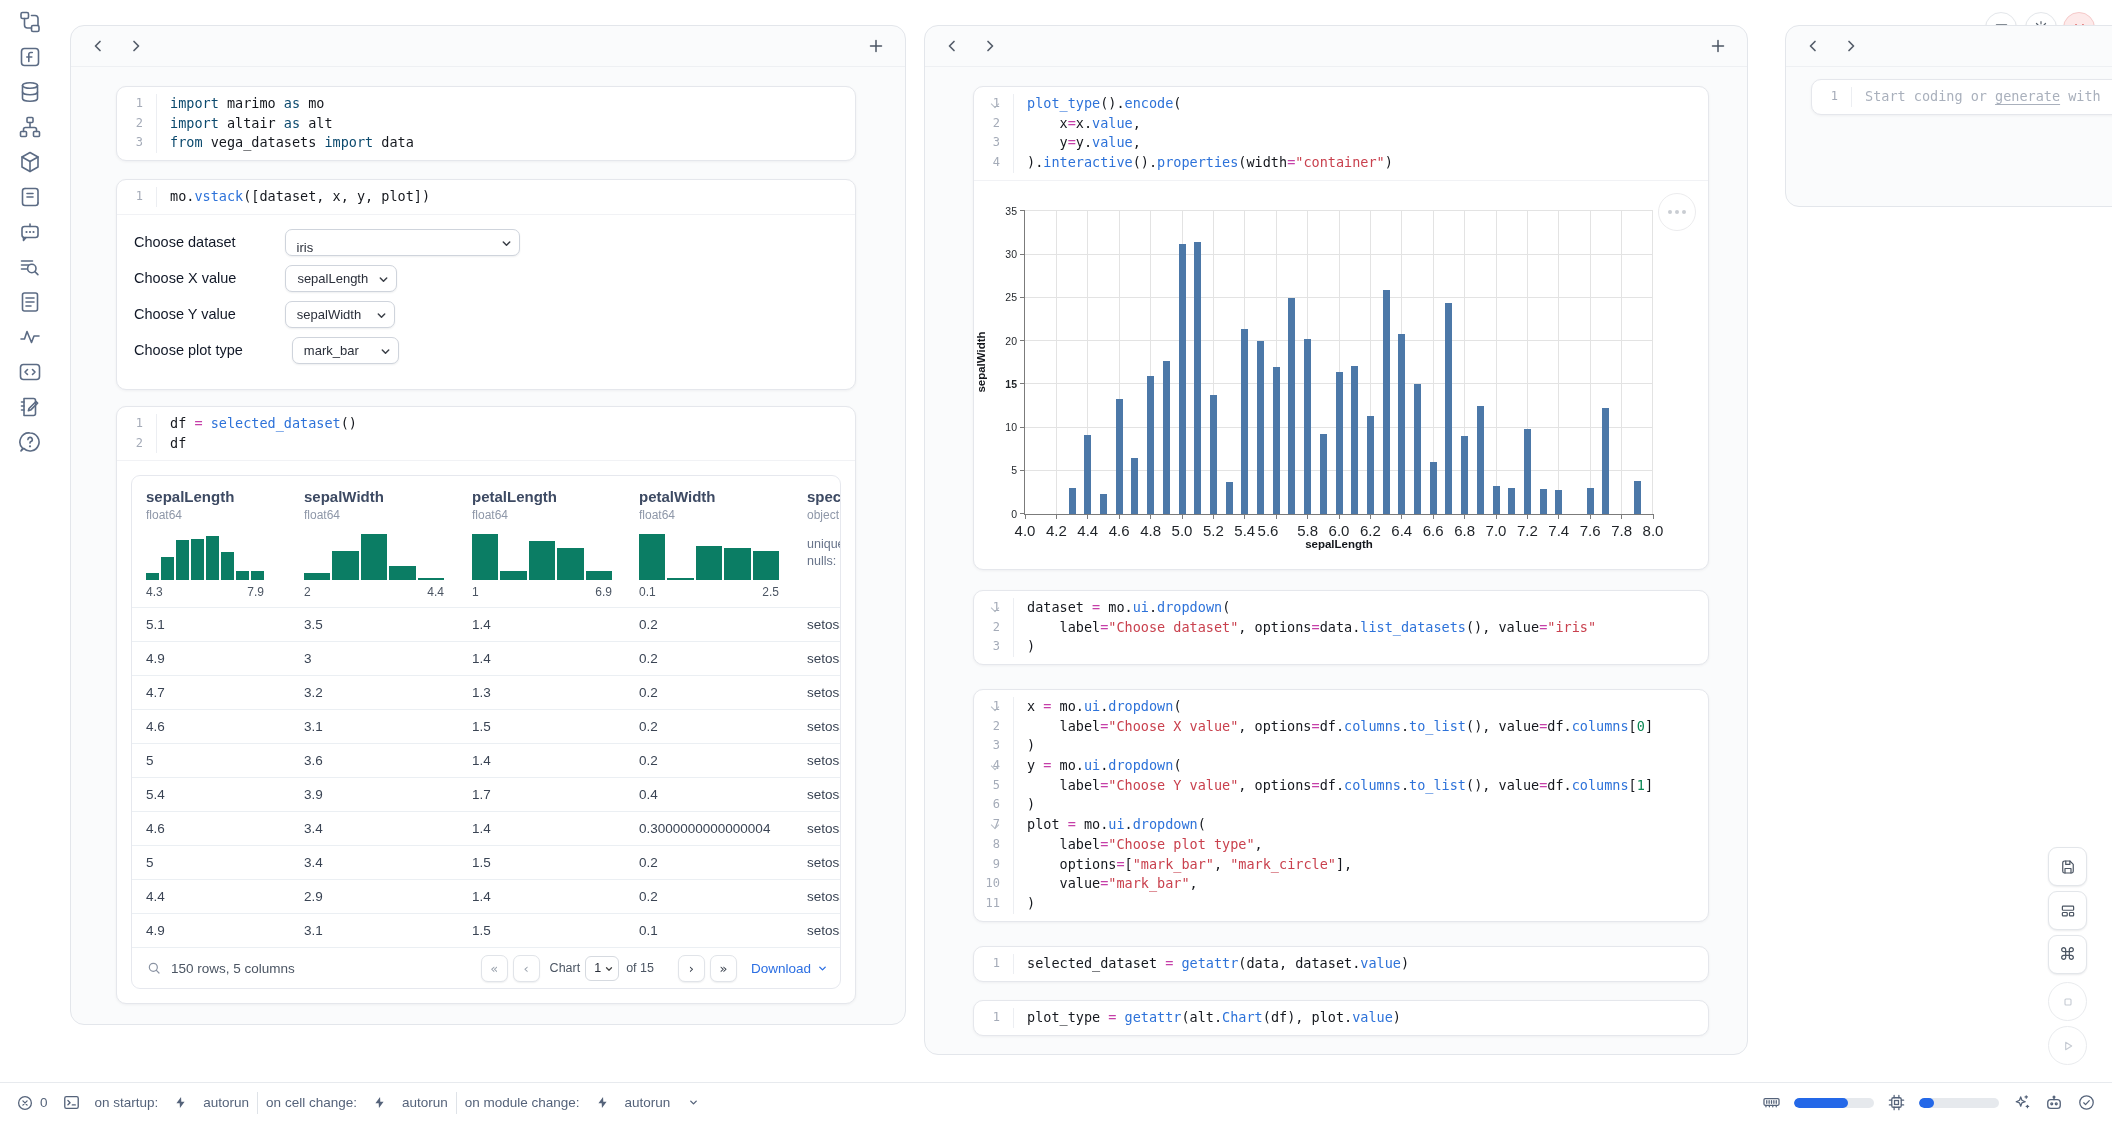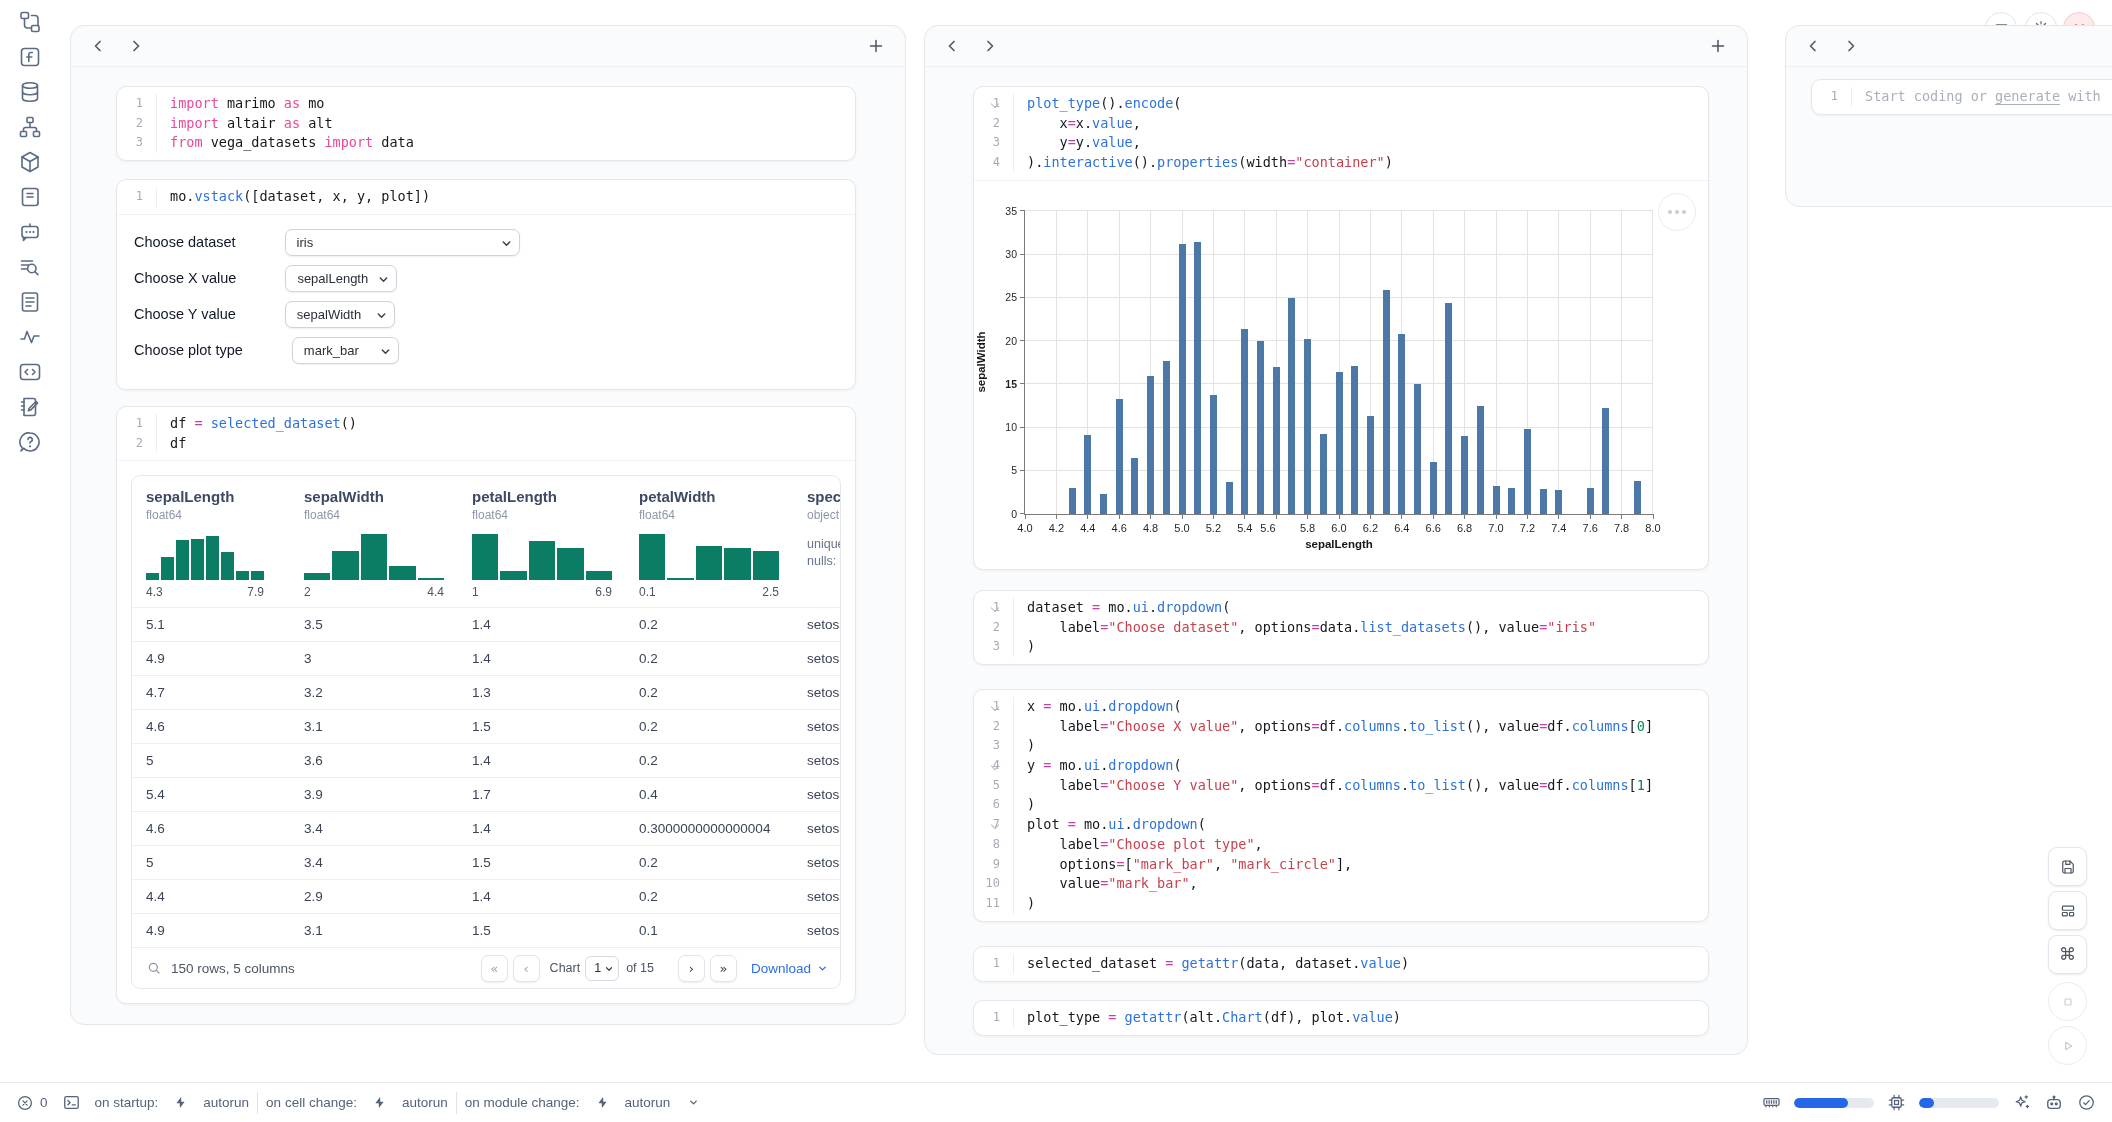--- a/index.html
+++ b/index.html
@@ -21,21 +21,21 @@
   
   .cell{position:absolute;background:#fff;border:1px solid #e5e7ec;border-radius:10px;
         box-shadow:0 1px 3px rgba(16,24,40,.05);box-sizing:border-box;overflow:hidden;}
   .codearea{display:flex;padding:7px 14px 7px 0;font-family:"DejaVu Sans Mono",monospace;font-size:13.5px;line-height:19.7px;}
   .gutter{width:40px;box-sizing:border-box;padding-right:13px;text-align:right;color:#a4abb8;
           font-size:12px;border-right:1px solid #eceef2;flex:none;}
   .gutter .ln{height:19.7px;line-height:19.7px;position:relative;}
   .chev{position:absolute;right:2px;top:7px;width:5px;height:5px;border-right:1.4px solid #b3bac4;border-bottom:1.4px solid #b3bac4;transform:rotate(45deg);}
   .codelines{padding-left:13px;white-space:pre;color:#15181e;}
   .cl{height:19.7px;}
-  .tok-kw{color:#ec4899;margin-top:25px;} .tok-fn{color:#2d72d9;} .tok-str{color:#c9414e;}
+  .tok-kw{color:#0c4a6e;margin-top:25px;} .tok-fn{color:#2d72d9;} .tok-str{color:#c9414e;}
   .tok-op{color:#c53fa8;} .tok-num{color:#0a8754;} .tok-pl{color:#15181e;}
   .output{border-top:1px solid #f1f2f5;position:relative;}
   
   .controls{padding:14px 0 16px 17px;}
   .ctl-row{display:flex;align-items:center;height:27px;margin-bottom:9px;gap:40px;}
   .ctl-label{font-size:14.5px;color:#111827;margin-right:9px;}
   .selectwrap{position:relative;display:inline-flex;align-items:center;border:1px solid #cfd4dc;border-radius:7px;
       background:#fff;box-shadow:0 1px 2px rgba(16,24,40,.07);height:27px;padding:0 24px 0 11px;
       font-size:13px;color:#2a2f3a;box-sizing:border-box;cursor:pointer;}
   .selchev{position:absolute;right:7px;top:8px;width:11px;height:11px;}
@@ -68,21 +68,21 @@
   
   .chartout{height:388px;}
   .plot{position:absolute;left:50px;top:30px;width:628px;height:303px;
         border-left:1px solid #7b7b7b;border-bottom:1px solid #7b7b7b;}
   .gl-h{position:absolute;left:0;width:100%;height:1px;background:#e3e3e3;}
   .gl-v{position:absolute;top:0;height:100%;width:1px;background:#e3e3e3;}
   .bar{position:absolute;bottom:0;width:7px;background:#4c78a8;}
   .tick-l{position:absolute;left:-5px;width:5px;height:1px;background:#7b7b7b;}
   .tick-b{position:absolute;bottom:-5px;height:5px;width:1px;background:#7b7b7b;}
   .ylab{position:absolute;right:calc(100% + 8px);width:22px;text-align:right;font-size:10.5px;color:#1f2328;}
-  .xlab{position:absolute;top:calc(100% + 8px);width:26px;text-align:center;font-size:11px;color:#1f2328;}
+  .xlab{position:absolute;top:calc(100% + 8px);width:26px;text-align:center;font-size:15px;color:#1f2328;}
   .ytitle{position:absolute;top:50%;left:-44px;transform:translate(-50%,-50%) rotate(-90deg);
       font-weight:bold;font-size:11.5px;color:#14171c;white-space:nowrap;transform-origin:center;}
   .xtitle{position:absolute;left:50%;transform:translateX(-50%);top:calc(100% + 24px);
       font-weight:bold;font-size:11.5px;color:#14171c;}
   .dotsbtn{position:absolute;right:12px;top:12px;width:36px;height:36px;border-radius:50%;
       border:1px solid #ececee;background:#fff;display:flex;align-items:center;justify-content:center;gap:3px;cursor:pointer;}
   .dotsbtn i{width:4px;height:4px;border-radius:50%;background:#c9cdd2;}
   
   .placeholder{color:#a9b0bc;font-family:"DejaVu Sans Mono",monospace;font-size:13.5px;white-space:nowrap;overflow:hidden;}
   .placeholder .gen{text-decoration:underline;text-underline-offset:3px;cursor:pointer;}
@@ -251,21 +251,21 @@
     <div class="codearea">
         <div class="gutter">
           <div class="ln">1</div>
         </div>
         <div class="codelines"><div class="cl"><span class="tok-pl">mo</span><span class="tok-pl">.</span><span class="tok-fn">vstack</span><span class="tok-pl">([dataset, x, y, plot])</span></div></div>
       </div>
     <div class="output">
       <div class="controls">
           <div class="ctl-row">
             <span class="ctl-label">Choose dataset</span>
-            <div class="selectwrap" style="width: 235px;">
+            <div class="selectwrap" style="width: 235px; align-items: flex-end;">
               <span class="sel-value">iris</span>
               <svg class="selchev" viewBox="0 0 12 12">
                 <path d="M2.5 4.3L6 7.8l3.5-3.5" fill="none" stroke="#3a3f47" stroke-width="1.6" stroke-linecap="round" stroke-linejoin="round"></path>
               </svg>
             </div>
           </div>
           <div class="ctl-row">
             <span class="ctl-label">Choose X value</span>
             <div class="selectwrap" style="width: 112px;">
               <span class="sel-value">sepalLength</span>

